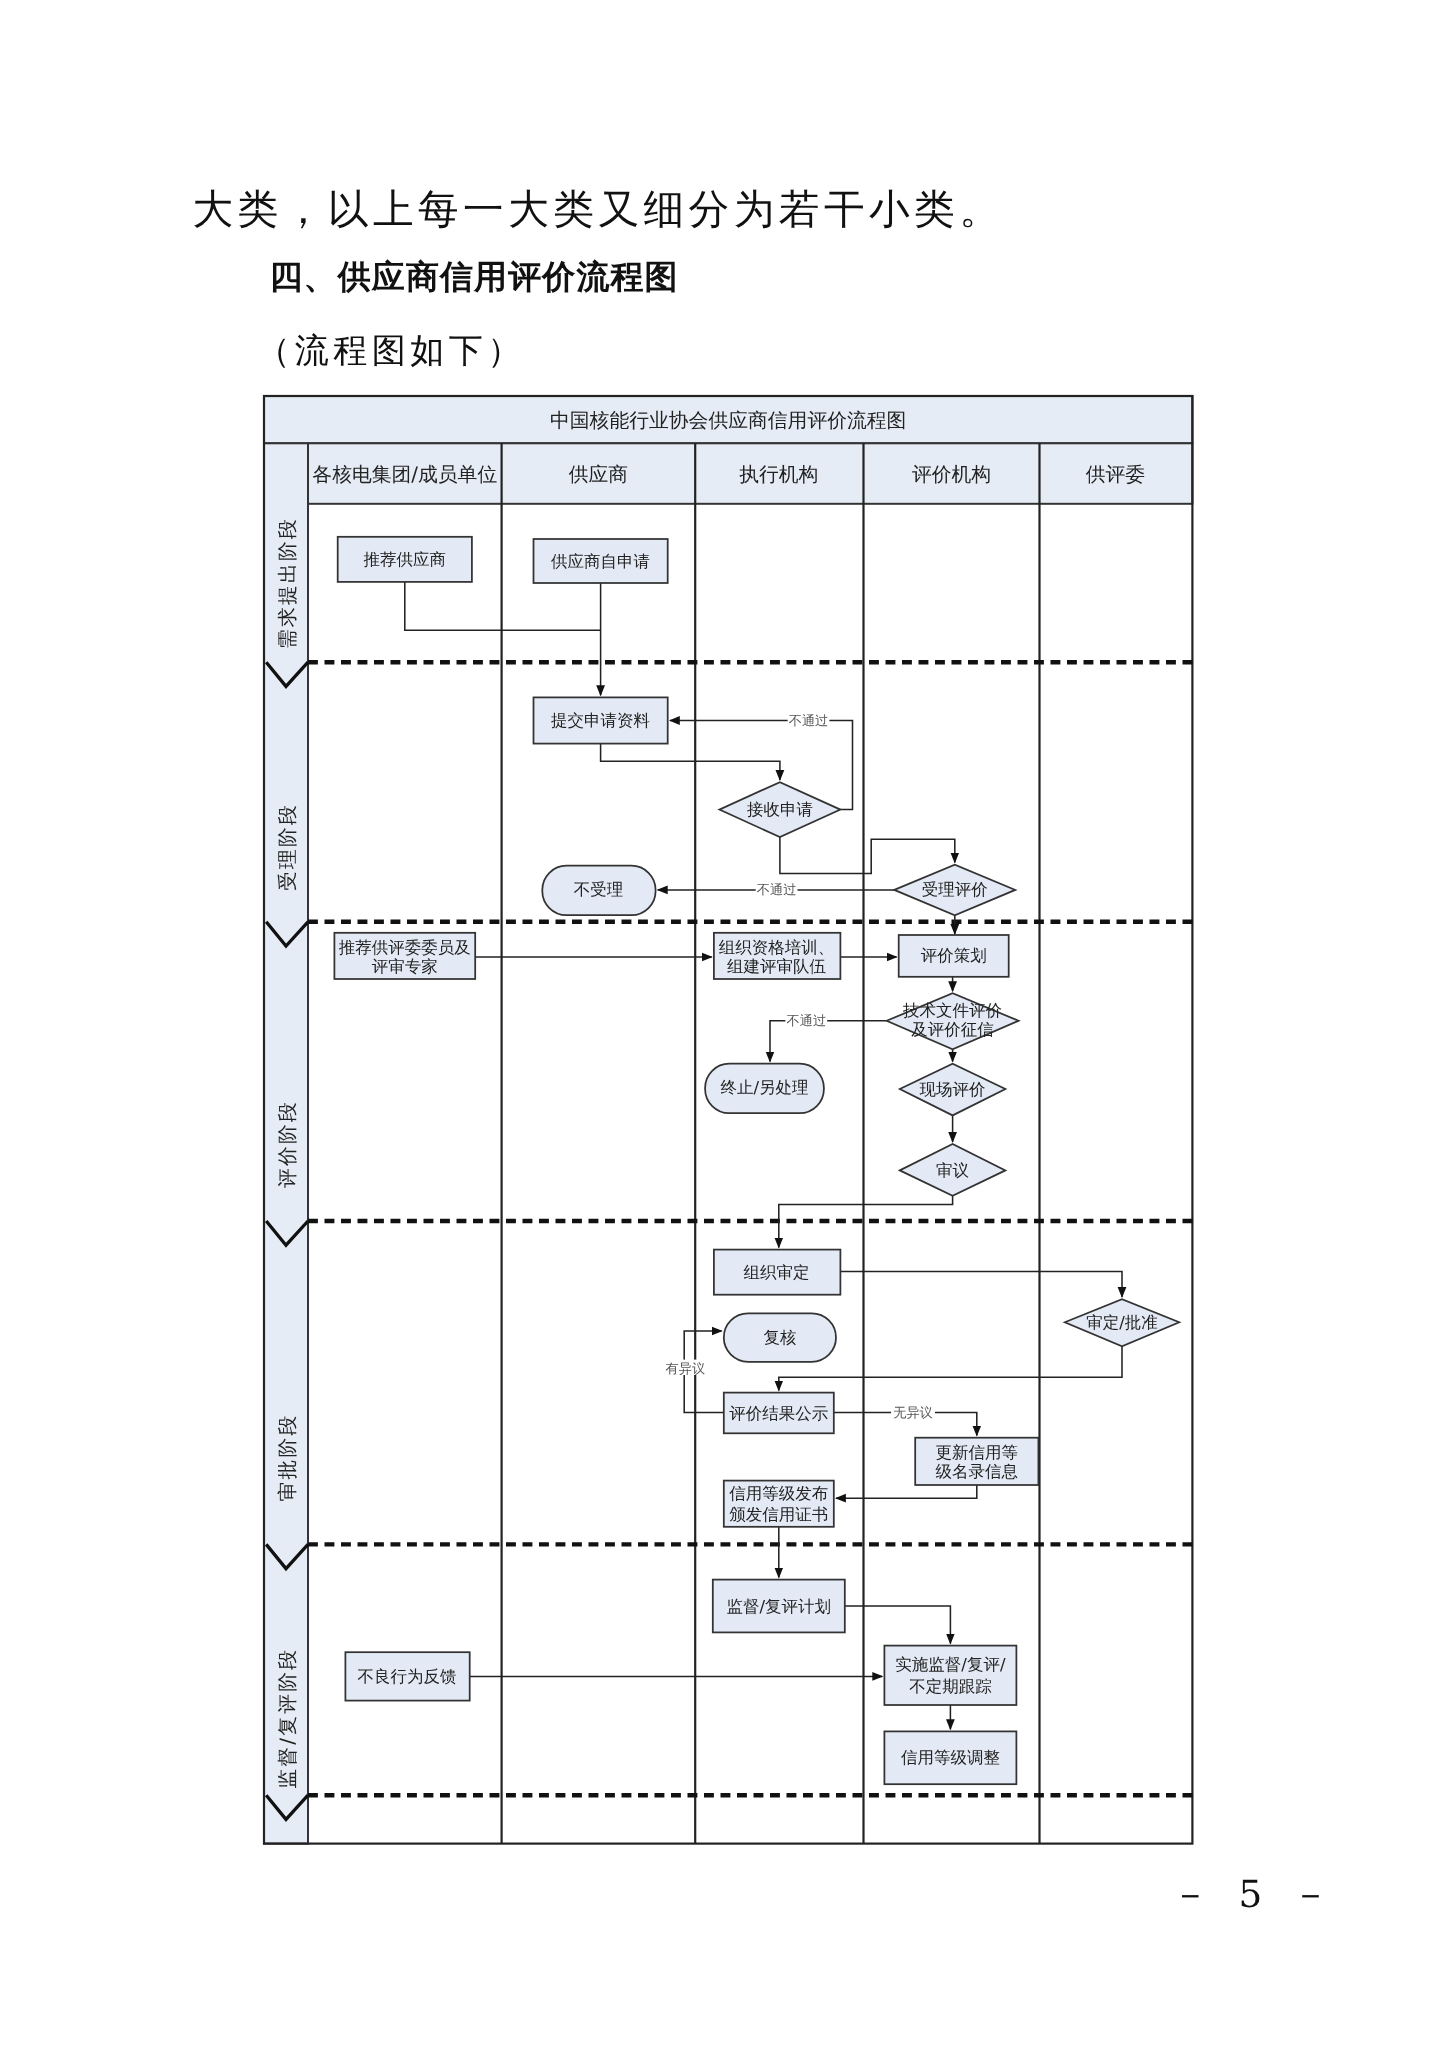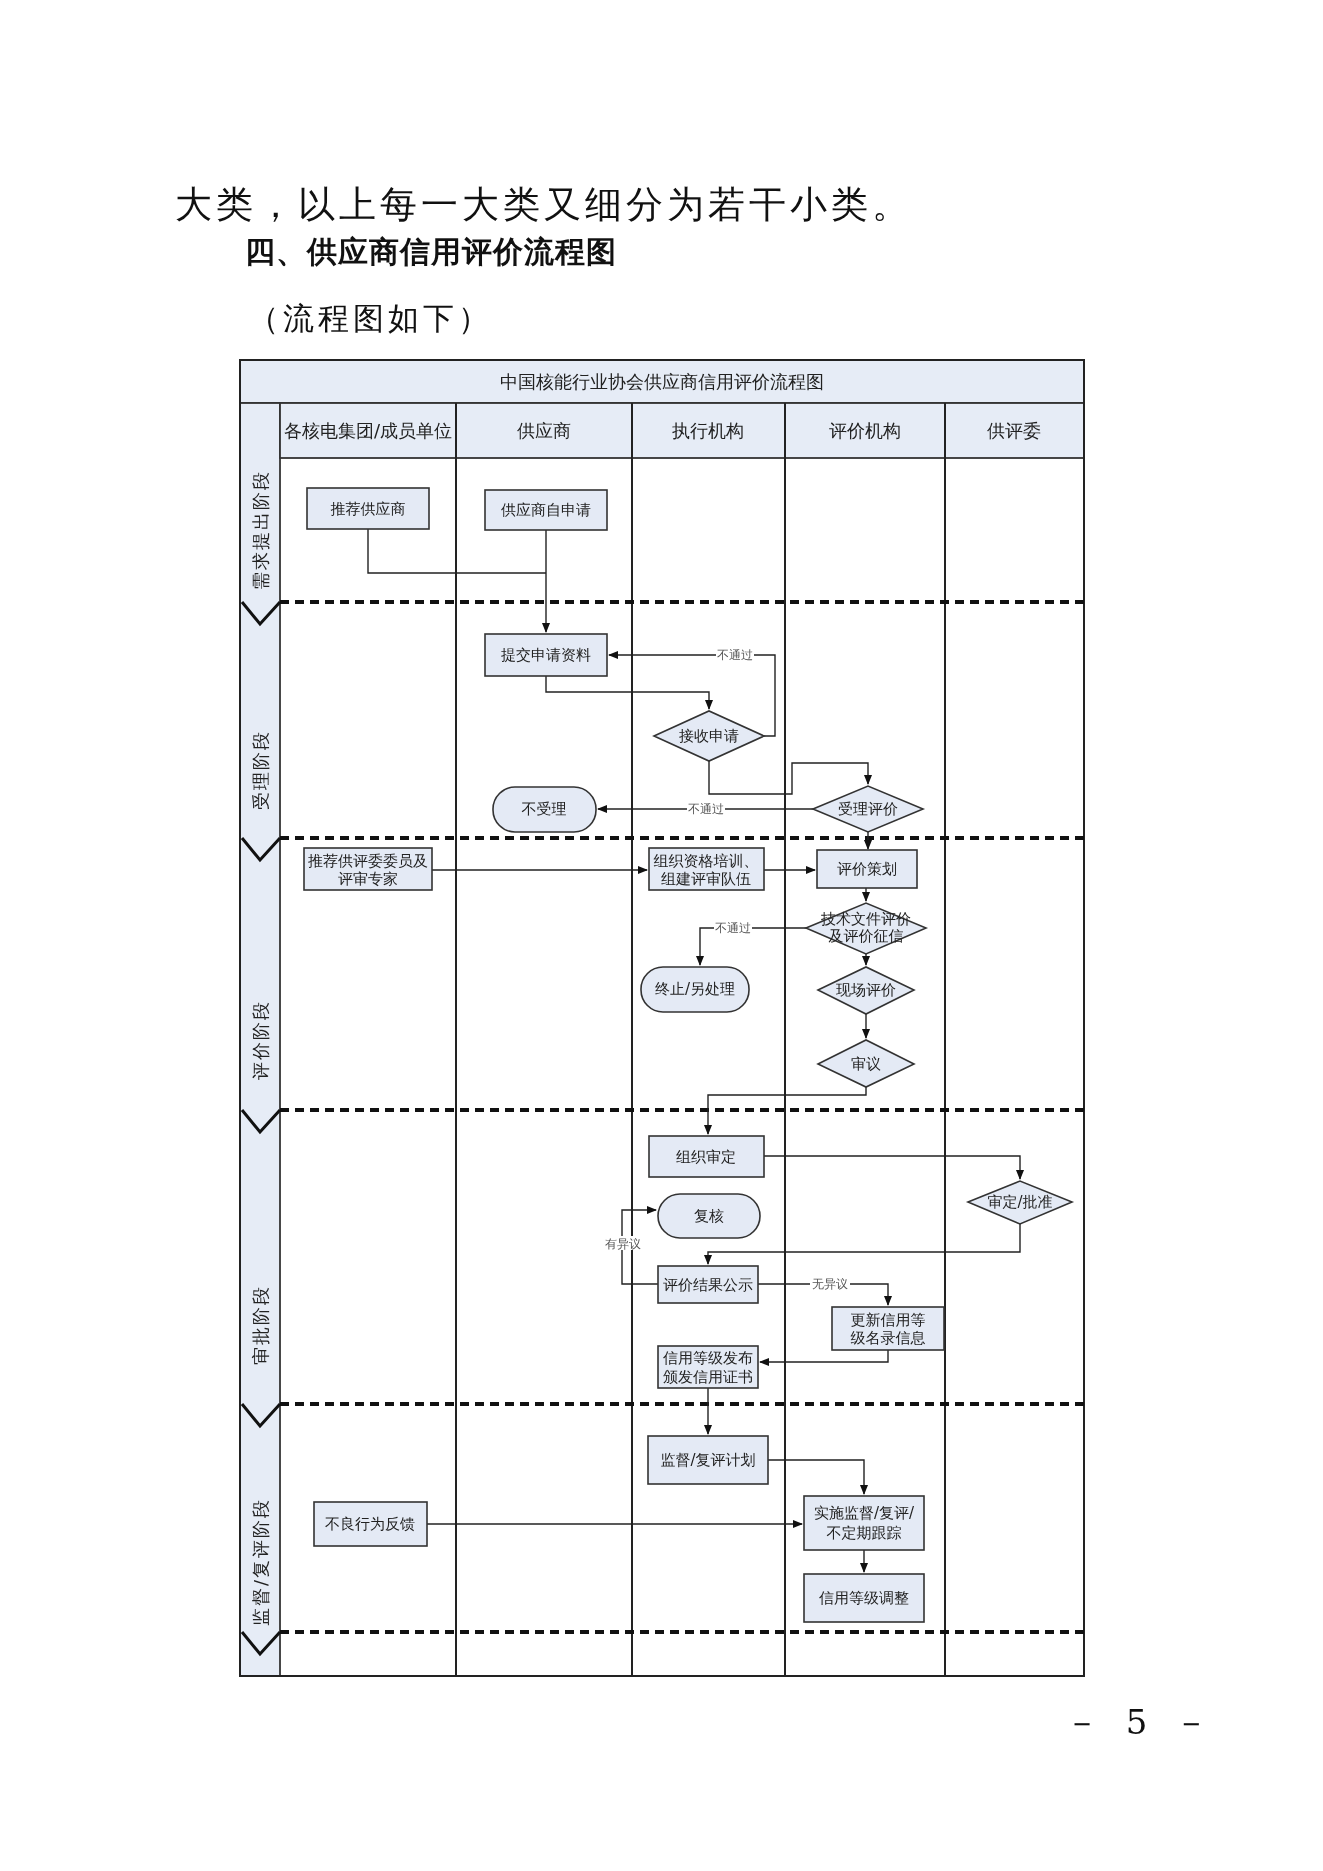--- a/index.html
+++ b/index.html
@@ -1,19 +1,19 @@
 <!DOCTYPE html>
 <html><head>
 <meta charset="utf-8">
 <style>
   html,body{margin:0;padding:0;background:#fff;}
   body{width:1323px;height:1871px;position:relative;overflow:hidden;font-family:"DejaVu Sans","Liberation Sans",sans-serif;color:#111;}
-  .para{position:absolute;left:175px;top:180px;font-size:37px;letter-spacing:4px;font-family:"DejaVu Serif","Liberation Serif",serif;}
+  .para{position:absolute;left:175px;top:166px;font-size:37px;letter-spacing:4px;font-family:"DejaVu Serif","Liberation Serif",serif;}
   .heading{position:absolute;left:245px;top:232px;font-size:30px;font-weight:bold;letter-spacing:1px;}
-  .sub{position:absolute;left:248px;top:298px;font-size:31px;letter-spacing:4px;font-family:"DejaVu Serif","Liberation Serif",serif;}
+  .sub{position:absolute;left:233px;top:298px;font-size:31px;letter-spacing:4px;font-family:"DejaVu Serif","Liberation Serif",serif;}
   .pageno{position:absolute;left:1065px;top:1700px;font-size:34px;font-family:"DejaVu Serif","Liberation Serif",serif;letter-spacing:8px;}
   svg#flow{position:absolute;left:0;top:0;}
   svg text{font-family:"DejaVu Sans","Liberation Sans",sans-serif;fill:#222;}
   .box{fill:#e4eaf5;stroke:#333;stroke-width:1.6;}
   .hdr{fill:#e6ecf6;stroke:#333;stroke-width:1.8;}
   .ln{stroke:#222;stroke-width:1.4;fill:none;}
   .frame{stroke:#222;stroke-width:2;fill:none;}
   .dash{stroke:#111;stroke-width:4;stroke-dasharray:9 6;}
   .nt{font-size:15px;}
   .ht{font-size:18px;}

